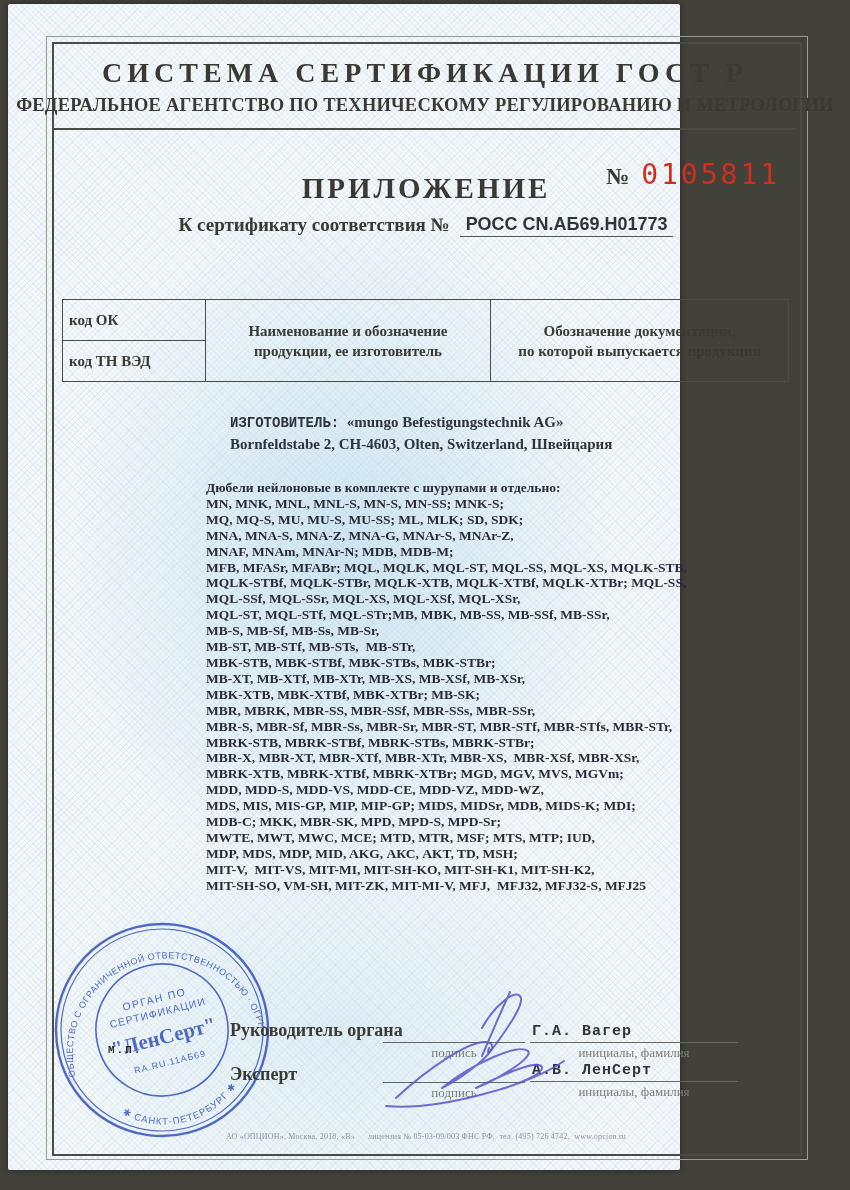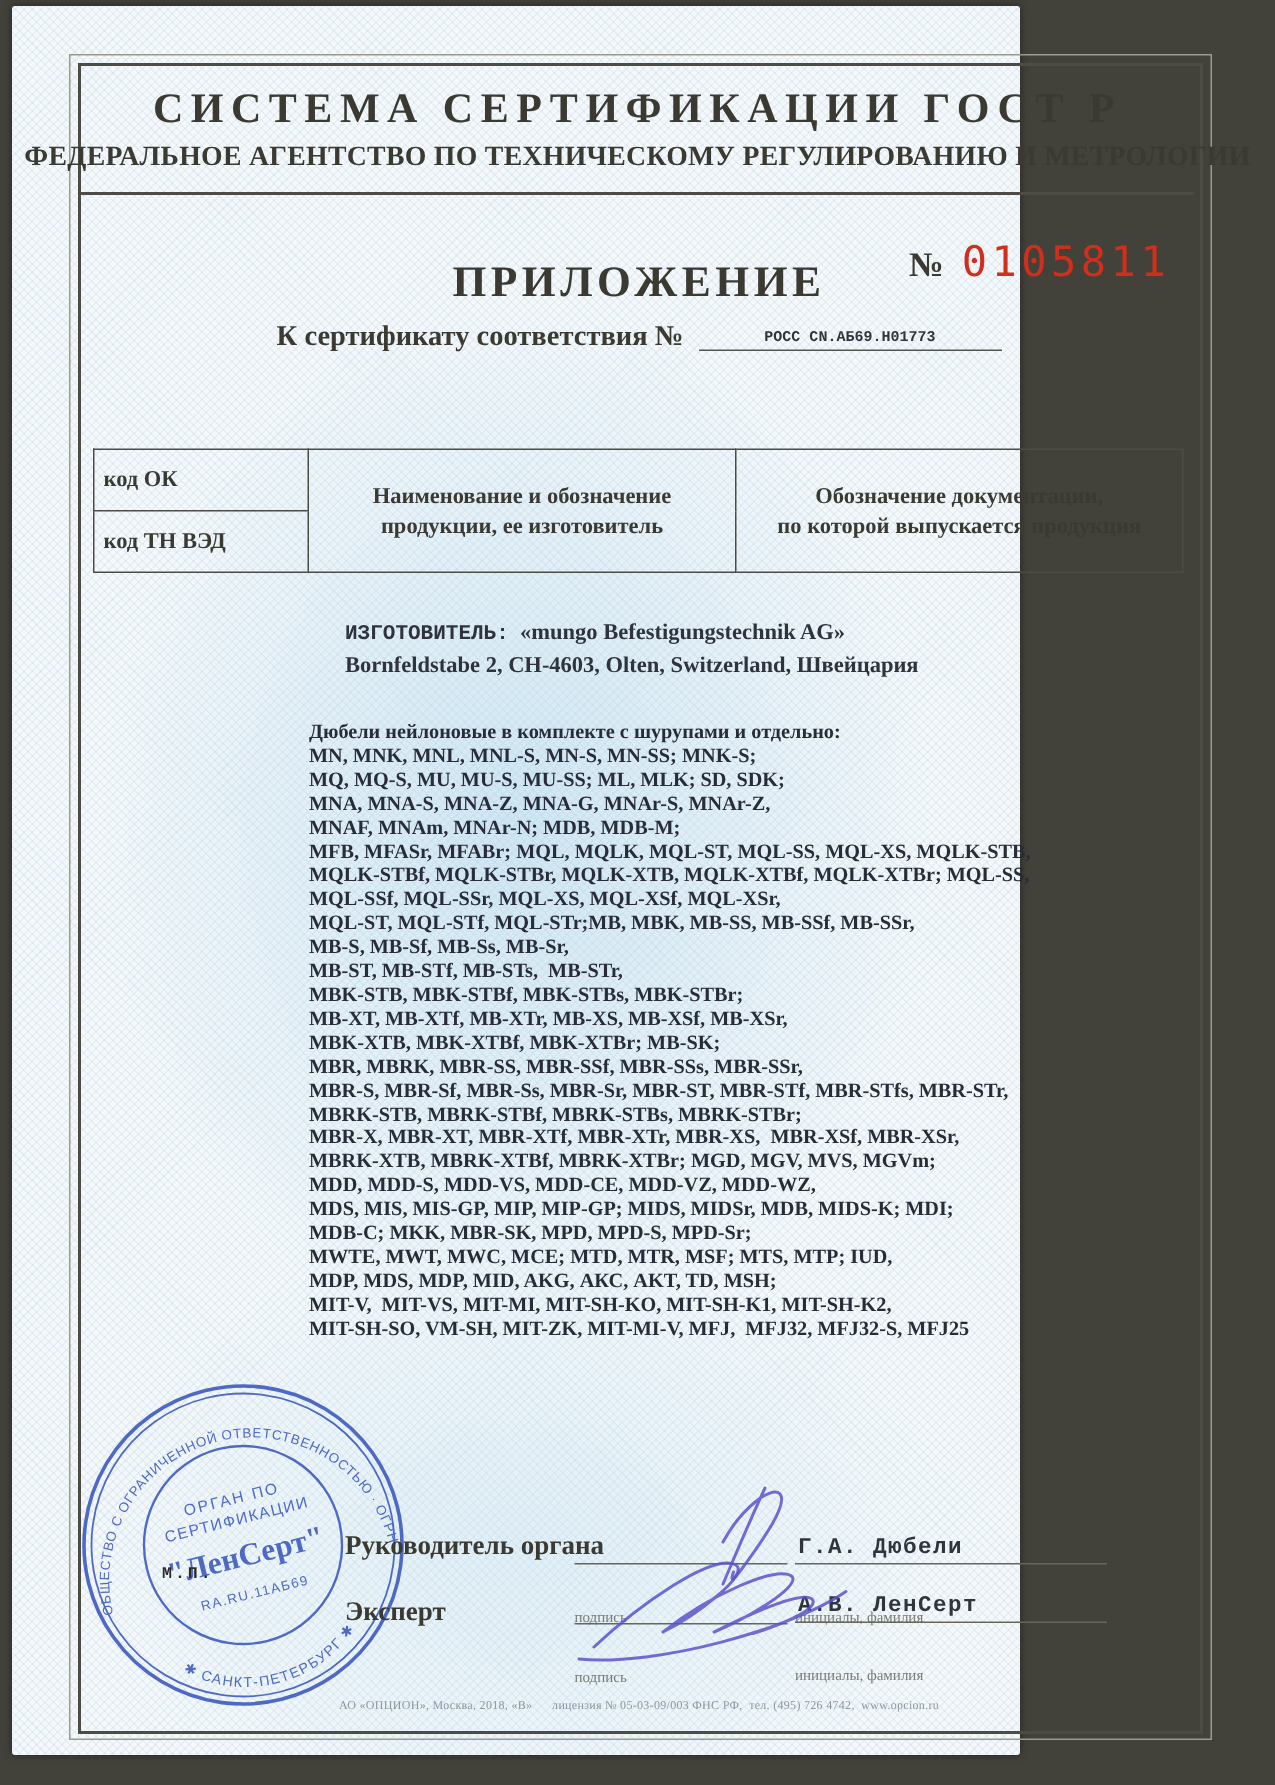--- a/index.html
+++ b/index.html
@@ -28,38 +28,38 @@
   }
   .sys-title{font-size:28px;font-weight:bold;letter-spacing:5px;color:#3a3a33;white-space:pre;}
   .agency{font-size:18.5px;font-weight:bold;letter-spacing:0.2px;color:#3a3a33;white-space:pre;}
   .num-row{left:598px;top:138px;display:flex;align-items:baseline;gap:12px;}
   .num-sign{font-size:23px;font-weight:bold;color:#3a3a33;}
   .num-value{font-family:"DejaVu Sans Mono","Liberation Mono",monospace;font-size:28px;letter-spacing:3px;color:#cf2f1c;margin-top:16px;}
   .doc-title{left:44px;top:168px;width:748px;text-align:center;font-size:29px;font-weight:bold;letter-spacing:3px;color:#3a3a33;}
   .cert-line{left:44px;top:210px;width:748px;display:flex;justify-content:center;align-items:flex-start;gap:10px;}
   .cert-label{font-size:19px;font-weight:bold;color:#3a3a33;padding-bottom:1px;}
   .cert-value-wrap{border-bottom:1px solid #55555;border-bottom:1px solid #555550;min-width:190px;text-align:center;padding:0 6px 1px 6px;}
-  .cert-value{font-family:Liberation Mono, monospace;font-size:10px;font-weight:bold;color:#30343c;white-space:pre;}
+  .cert-value{font-family:Liberation Sans, sans-serif;font-size:18px;font-weight:bold;color:#30343c;white-space:pre;}
   .subtitle{left:44px;top:252px;width:748px;text-align:center;font-size:16.5px;font-weight:bold;color:#3a3a33;line-height:23px;white-space:pre;}
   table.spec{
     left:54px;top:295px;width:726px;height:83px;position:absolute;
     border-collapse:collapse;table-layout:fixed;
   }
   table.spec td{border:1.5px solid #4c4c44;color:#3a3a33;font-weight:bold;font-size:15px;}
   td.codecell{padding:2px 6px;vertical-align:middle;text-align:left;}
   td.centercell{text-align:center;vertical-align:middle;line-height:20px;white-space:pre-line;}
   .manufacturer{left:222px;top:408px;font-size:15px;font-weight:bold;color:#2f333d;line-height:21px;}
   .manufacturer .mlabel{font-family:"Liberation Mono","DejaVu Sans Mono",monospace;font-weight:bold;font-size:14px;}
   .products{left:198px;top:476px;font-size:13.5px;font-weight:bold;color:#272c38;line-height:15.9px;}
   .products div{white-space:pre;}
   .stamp-wrap{left:42px;top:914px;width:224px;height:224px;transform:rotate(-14deg);opacity:0.88;}
   .mp{left:100px;top:1040px;font-family:"Liberation Mono","DejaVu Sans Mono",monospace;font-size:11px;font-weight:bold;letter-spacing:2px;color:#2b2b28;z-index:5;}
   .sig-label{font-size:18px;font-weight:bold;color:#3a3a33;}
   .sig-line{border-bottom:1px solid #66665e;height:0;}
-  .sig-caption{font-size:10px;color:#7c7c74;text-align:left;margin-top:28px;}
+  .sig-caption{font-size:13px;color:#7c7c74;text-align:center;}
   .sig-name{font-family:"Liberation Mono","DejaVu Sans Mono",monospace;font-size:15px;font-weight:bold;letter-spacing:1px;color:#30343c;white-space:pre;}
   .footer{left:44px;top:1128px;width:748px;text-align:center;font-size:8px;color:#8c96a2;white-space:pre;letter-spacing:0.2px;}
   .ink{stroke:#5b54c9;fill:none;stroke-width:2;stroke-linecap:round;stroke-linejoin:round;opacity:0.85;}
   .stampblue{fill:#3a57bd;}
 </style>
 </head>
 <body>
 
 <div class="paper">
 
@@ -136,21 +136,21 @@
       <text class="stampblue" x="112" y="126" font-size="21" font-weight="bold" text-anchor="middle" font-family="Liberation Serif, serif">"ЛенСерт"</text>
       <text class="stampblue" x="112" y="148" font-size="9" text-anchor="middle" letter-spacing="1" font-family="Liberation Sans, sans-serif">RA.RU.11АБ69</text>
     </svg>
   </div>
 
   <div class="abs mp">М.П.</div>
 
   <div class="abs sig-label" style="left:222px;top:1016px;">Руководитель органа</div>
   <div class="abs sig-line" style="left:375px;top:1038px;width:142px;"></div>
   <div class="abs sig-caption" style="left:375px;top:1041px;width:142px;">подпись</div>
-  <div class="abs sig-name" style="left:524px;top:1019px;">Г.А. Дюбели</div>
+  <div class="abs sig-name" style="left:524px;top:1019px;">Г.А. Вагер</div>
   <div class="abs sig-line" style="left:522px;top:1038px;width:208px;"></div>
   <div class="abs sig-caption" style="left:522px;top:1041px;width:208px;">инициалы, фамилия</div>
 
   <div class="abs sig-label" style="left:222px;top:1060px;">Эксперт</div>
   <div class="abs sig-line" style="left:375px;top:1078px;width:142px;"></div>
   <div class="abs sig-caption" style="left:375px;top:1081px;width:142px;">подпись</div>
   <div class="abs sig-name" style="left:524px;top:1058px;">А.В. ЛенСерт</div>
   <div class="abs sig-line" style="left:522px;top:1077px;width:208px;"></div>
   <div class="abs sig-caption" style="left:522px;top:1080px;width:208px;">инициалы, фамилия</div>
 

